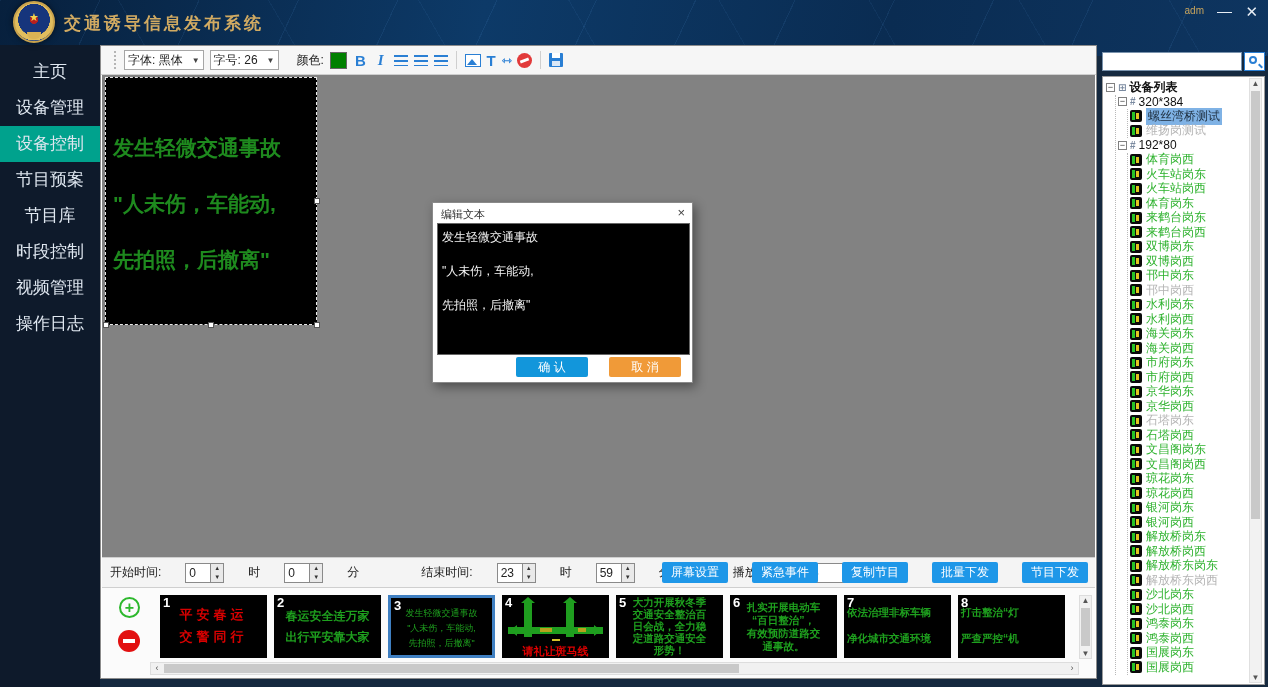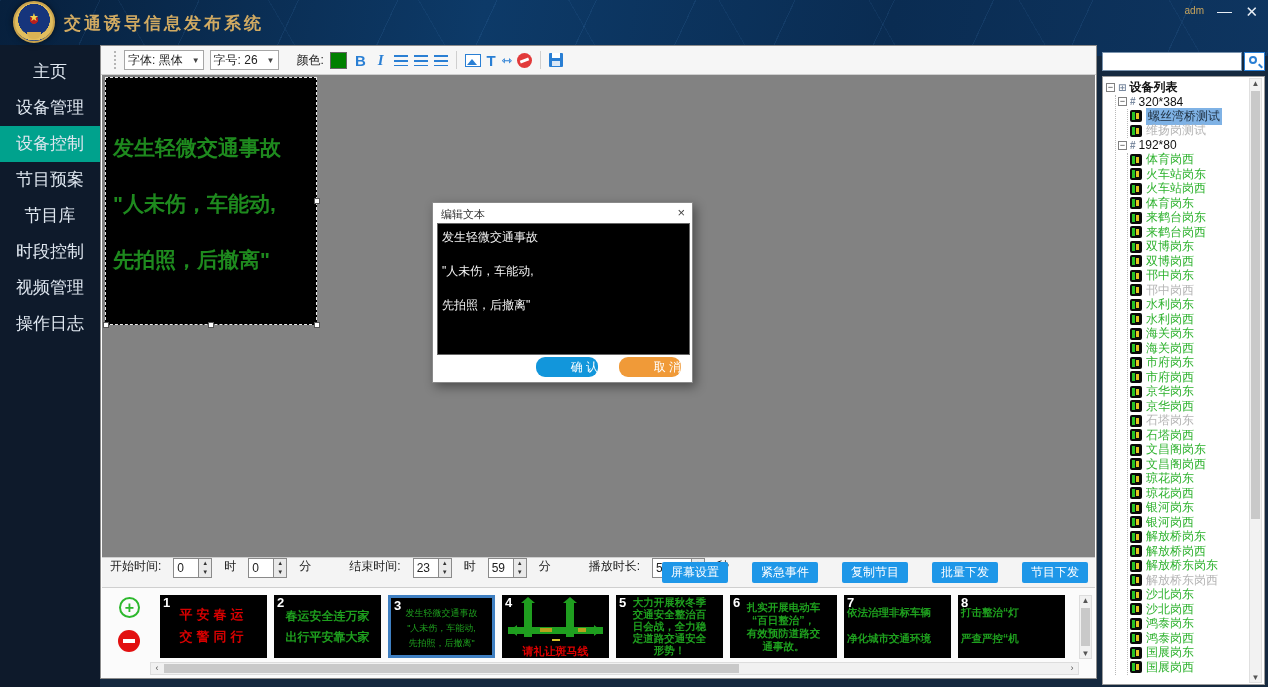--- a/index.html
+++ b/index.html
@@ -59,27 +59,27 @@
   .handle{position:absolute;width:6px;height:6px;background:#fff;border:1px solid #555;z-index:3}
 
   
   .dialog{position:absolute;left:432px;top:202px;width:261px;height:181px;background:#fff;border:1px solid #8a8a8a;
     box-shadow:3px 4px 10px rgba(0,0,0,.4);z-index:10}
   .dlg-title{position:absolute;left:8px;top:4px;font-size:11px;color:#333}
   .dlg-close{position:absolute;right:7px;top:2px;font-size:13px;color:#444;cursor:pointer}
   .dlg-text{position:absolute;left:4px;top:20px;width:253px;height:132px;background:#000;border:1px solid #666;
     color:#f2f2f2;font-size:12px;line-height:17px;padding:5px 4px;white-space:pre-wrap;overflow:hidden}
   .dlg-btns{position:absolute;right:11px;bottom:5px;display:flex;gap:21px}
-  .dlg-btn{width:62px;height:20px;line-height:20px;text-align:right;color:#fff;font-size:12px;cursor:pointer;border-radius:9px}
+  .dlg-btn{width:72px;height:20px;line-height:20px;text-align:center;color:#fff;font-size:12px;cursor:pointer;border-radius:2px}
   .dlg-ok{background:#1296db}
   .dlg-cancel{background:#f09a38}
 
   
   .timebar{position:absolute;left:1px;right:1px;bottom:91px;height:30px;background:#f4f4f4;border-top:1px solid #cfcfcf;
-    display:flex;padding-left:8px;font-size:12px;color:#222;gap:12px}
+    display:flex;align-items:center;padding-left:8px;font-size:12px;color:#222;gap:24px}
   .spin{height:20px;border:1px solid #8a8a8a;background:#fff;display:flex;cursor:text}
   .spin .val{width:24px;font-size:12px;line-height:18px;padding-left:3px}
   .spin.wide .val{width:38px}
   .spin .arr{width:13px;border-left:1px solid #8a8a8a;display:flex;flex-direction:column;background:#e9e9e9}
   .spin .arr span{flex:1;font-size:6px;line-height:9px;text-align:center;color:#333;cursor:pointer}
   .tb-gap{width:14px}
   .action-buttons{position:absolute;right:8px;bottom:95px;display:flex;gap:24px;z-index:5}
   .act-btn{height:21px;line-height:21px;padding:0 9px;background:#1e97e8;color:#fff;font-size:12px;border-radius:2px;cursor:pointer}
 
   

